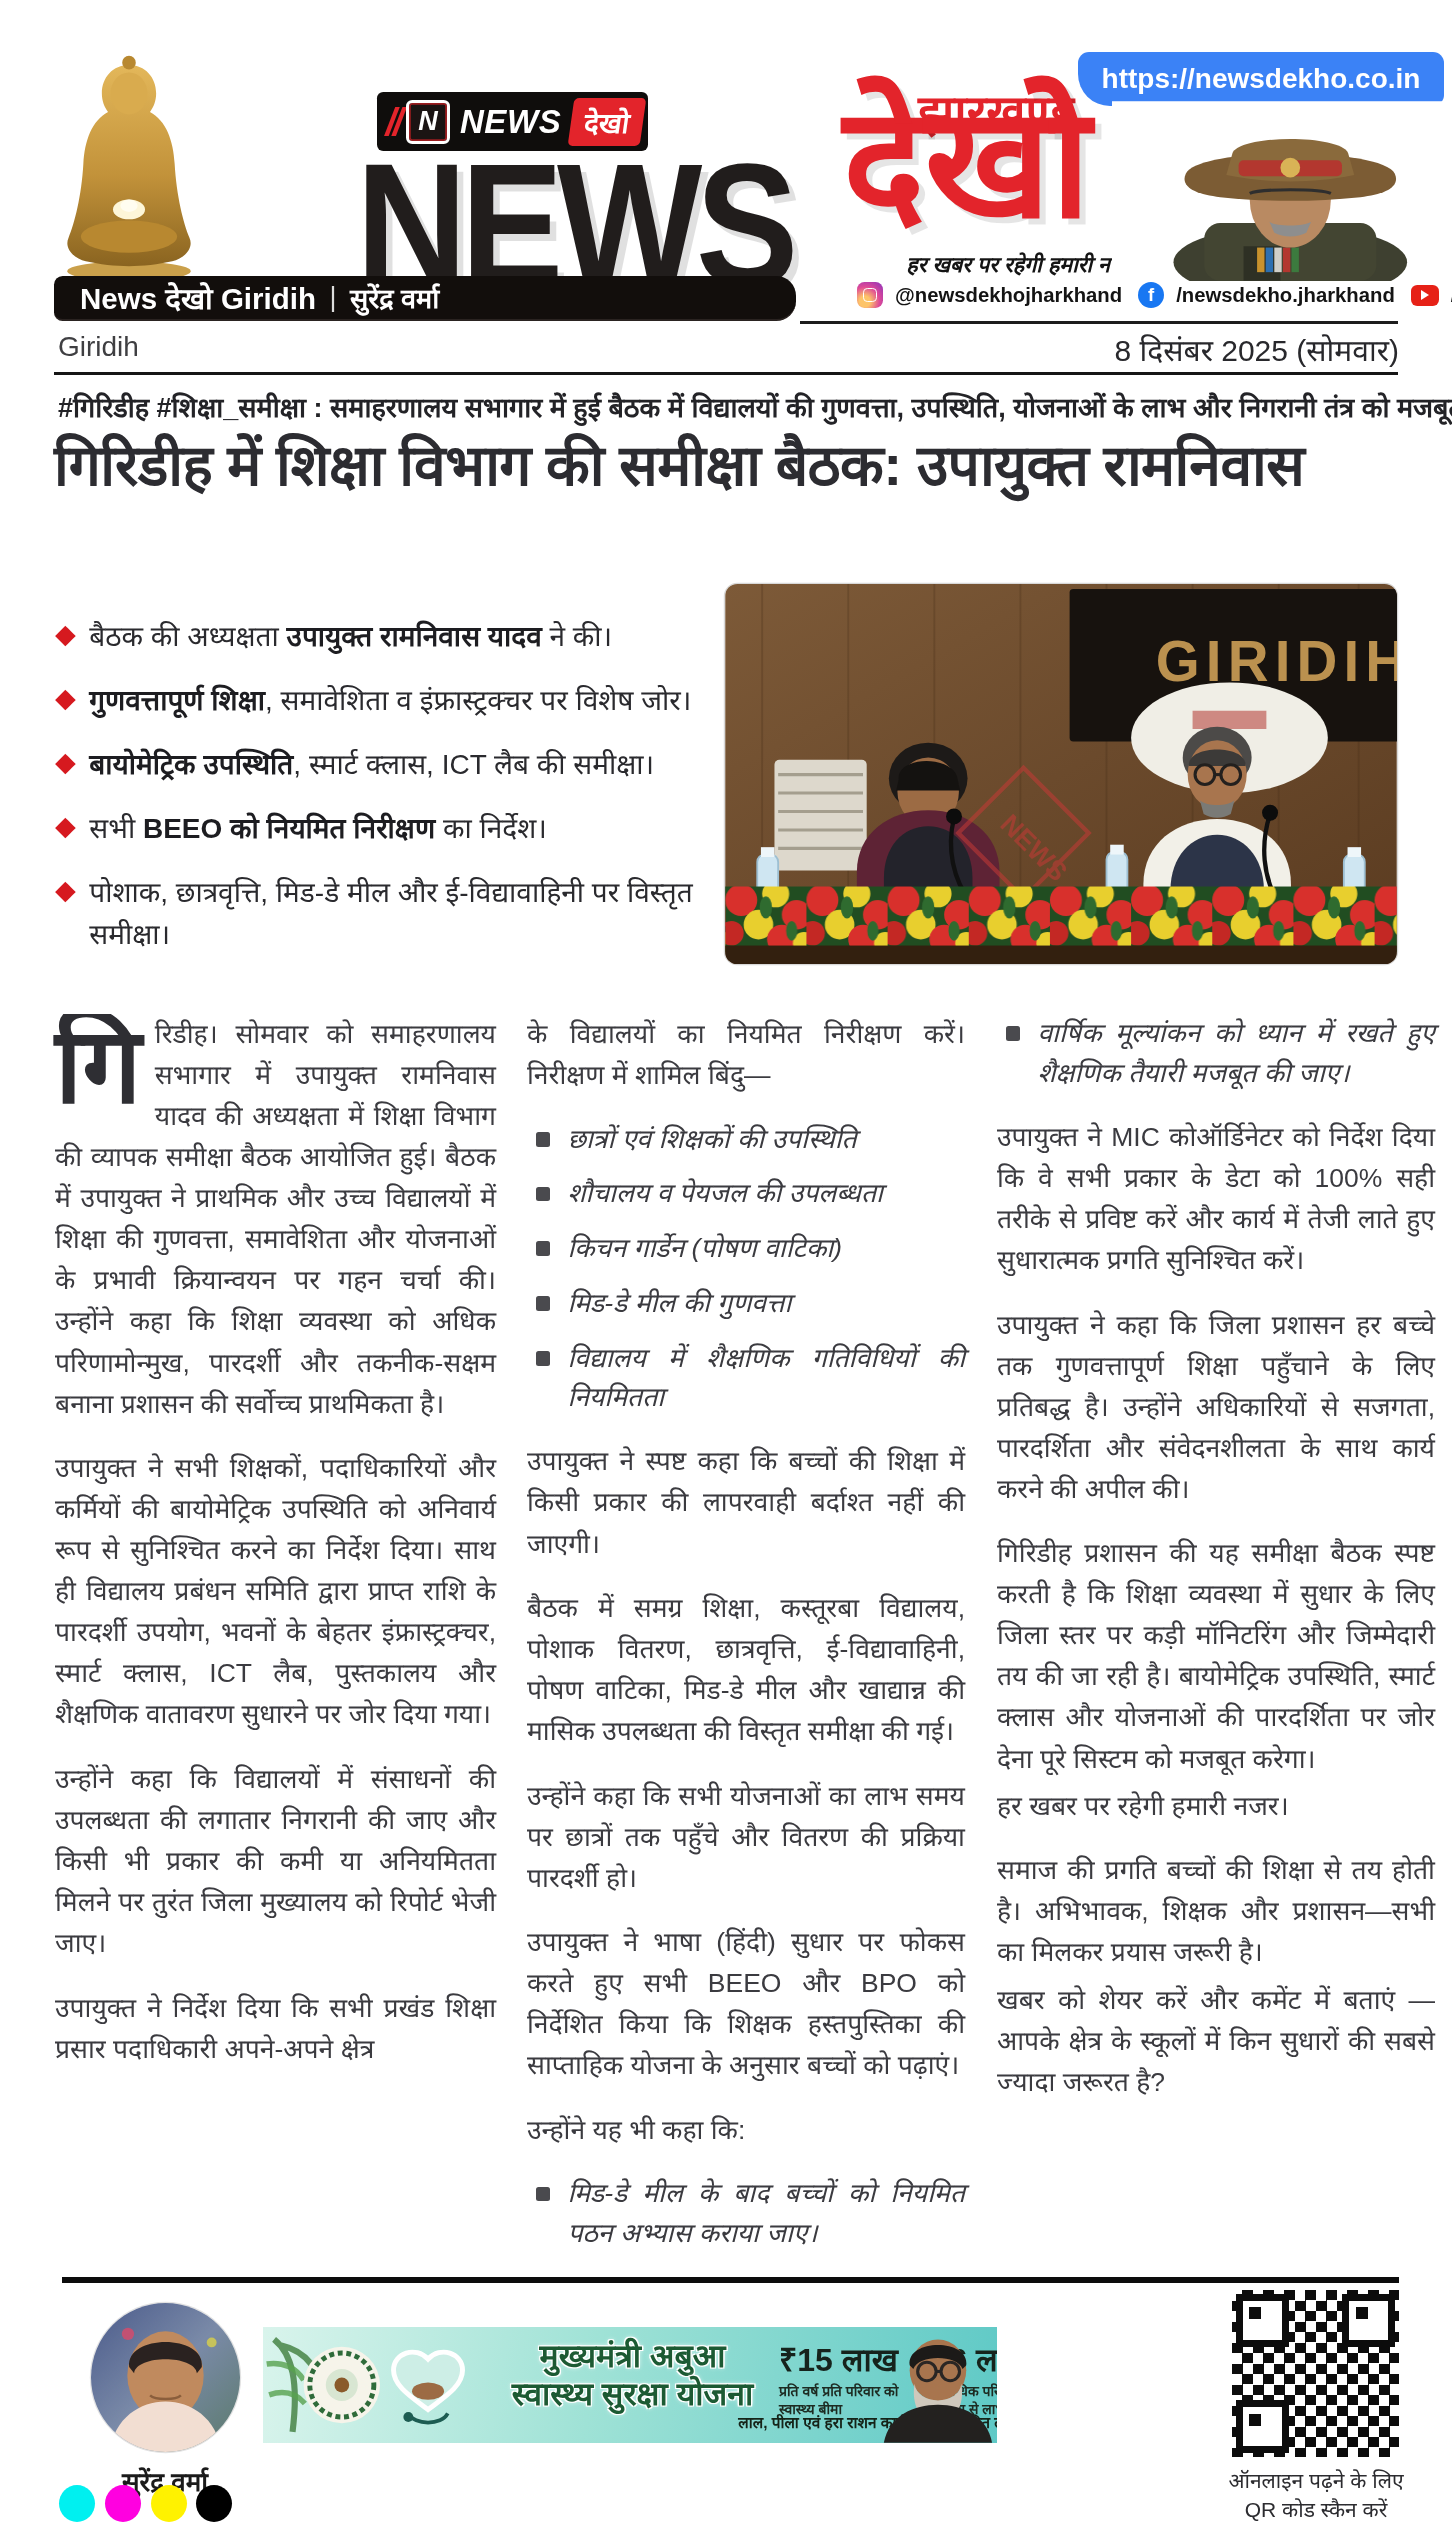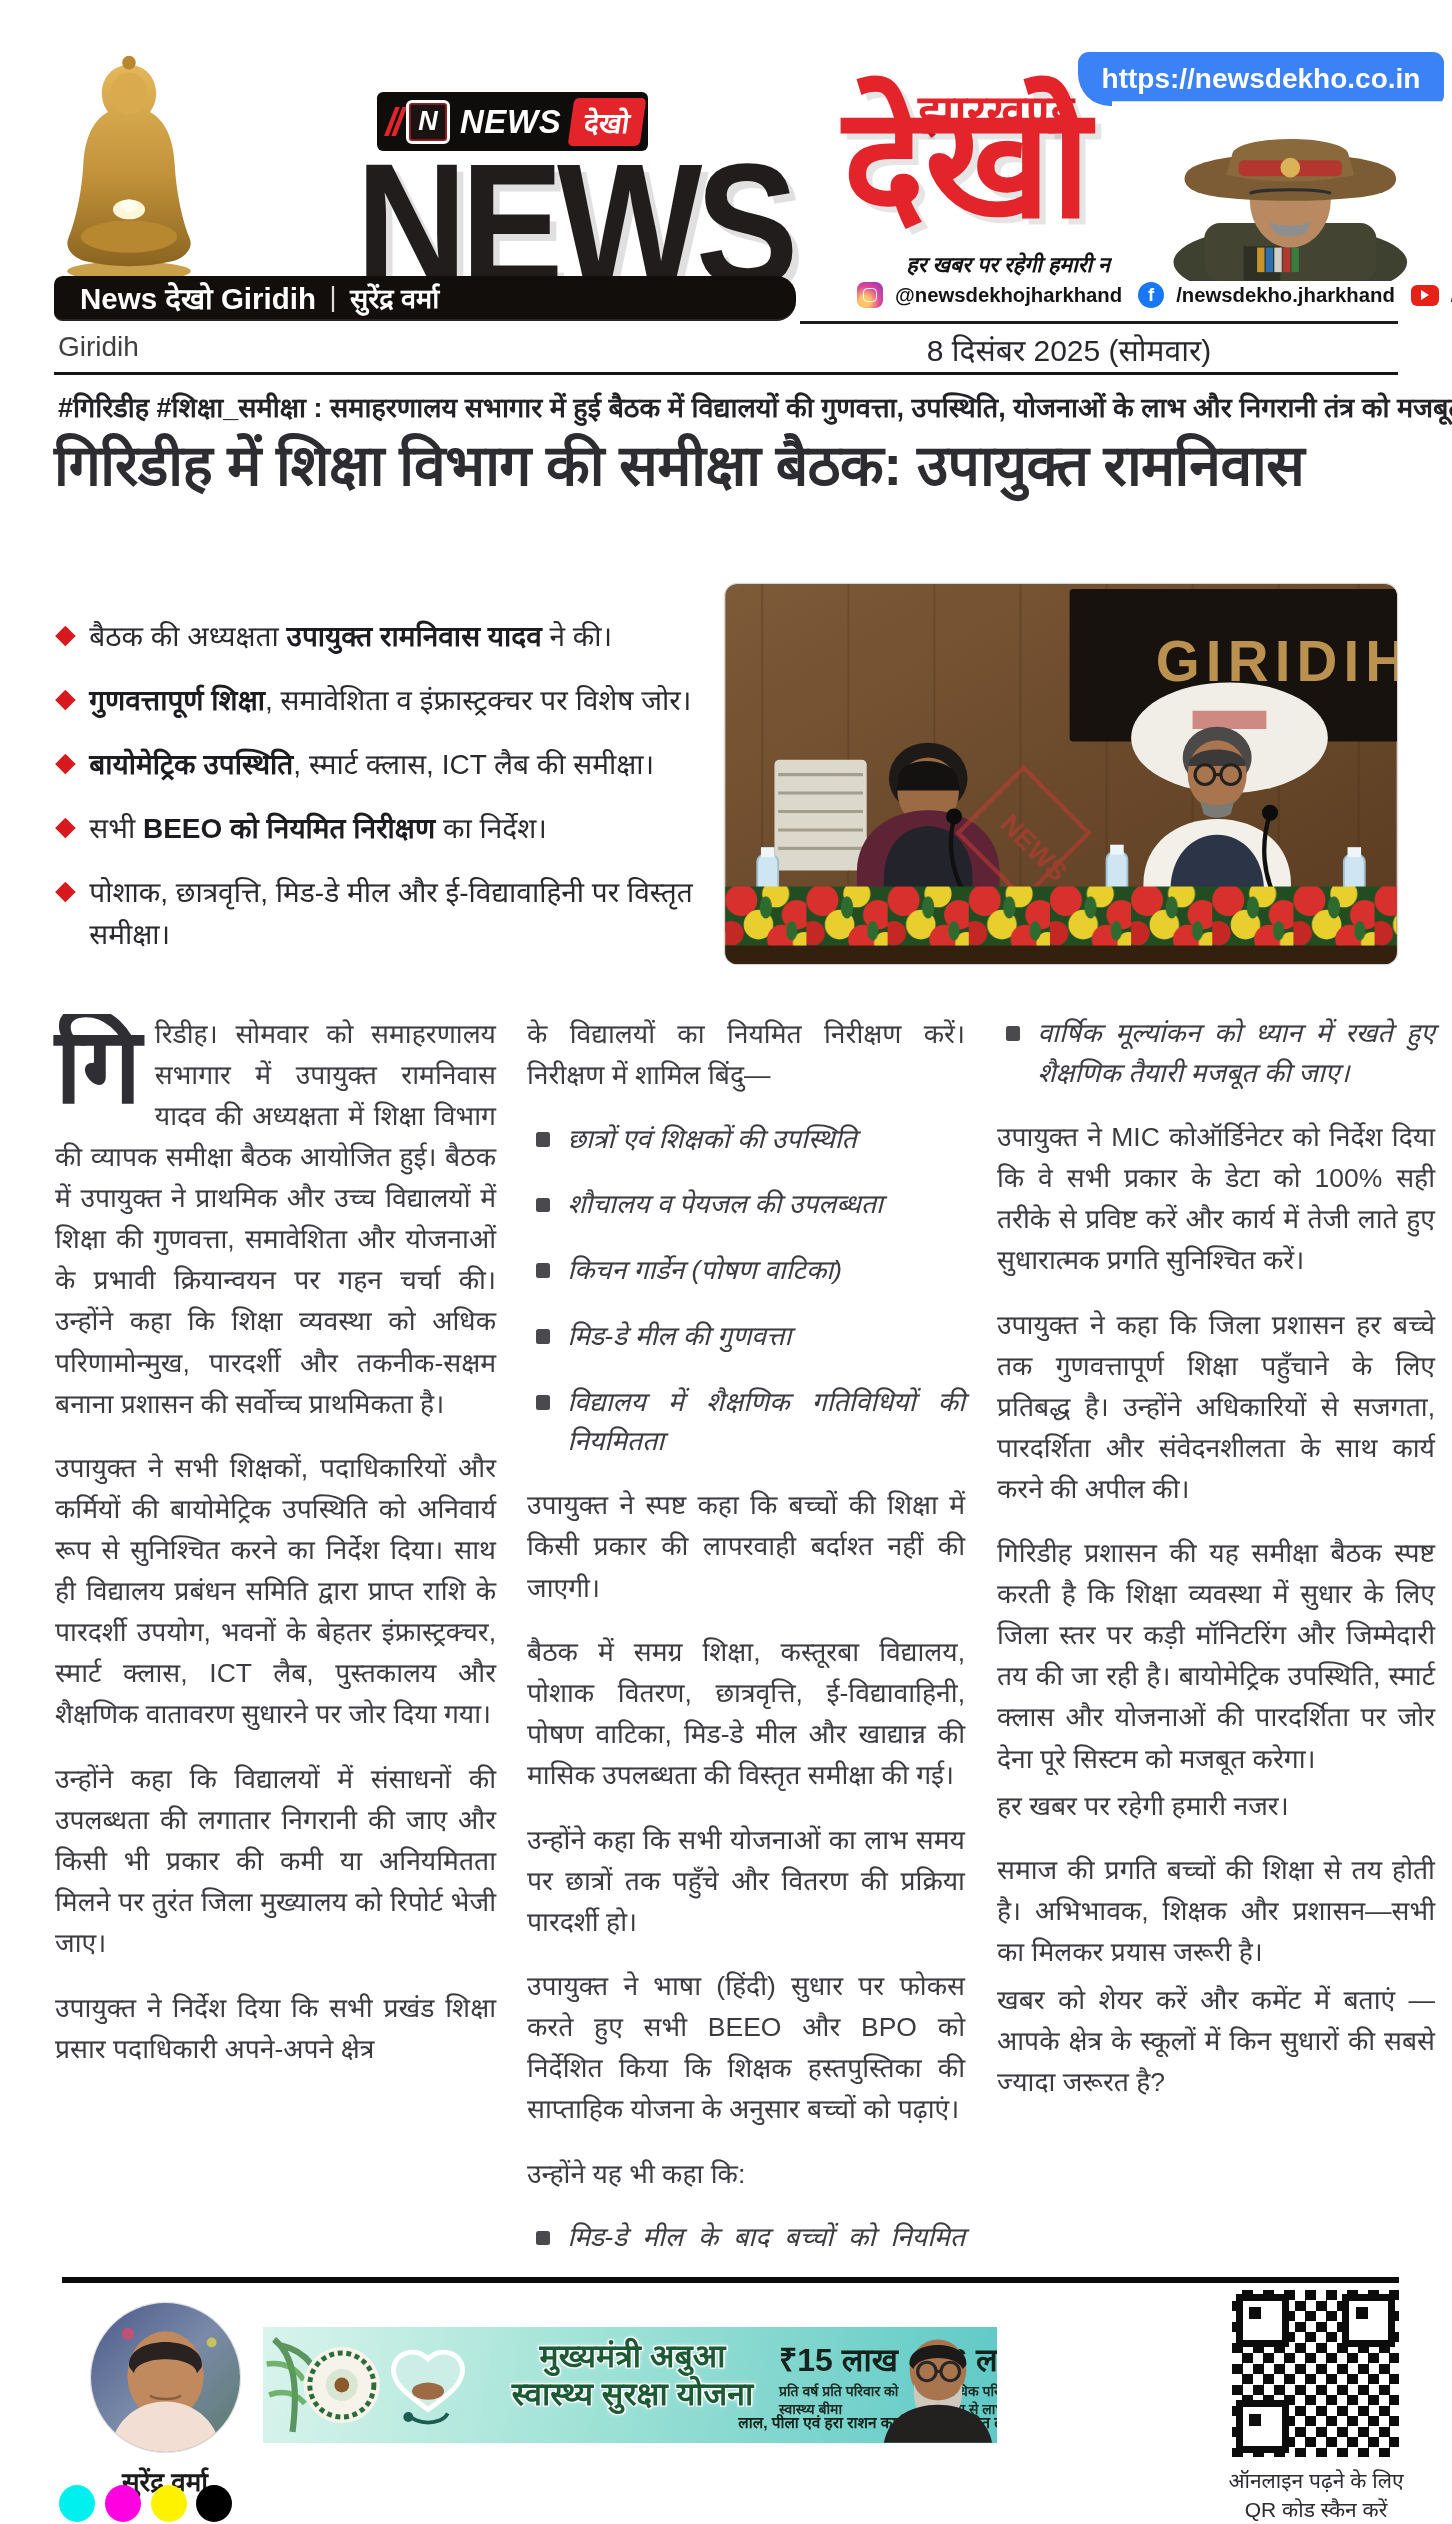--- a/index.html
+++ b/index.html
@@ -38,21 +38,21 @@
       display:flex;align-items:center;justify-content:center;}
   .ig i{display:block;width:12.3px;height:12.3px;border:1.8px solid #fff;border-radius:4.3px;}
   .fb{width:26px;height:26px;border-radius:50%;background:#1877f2;color:#fff;font-weight:900;font-size:18.5px;
       display:flex;align-items:center;justify-content:center;}
   .yt{width:28px;height:21px;border-radius:6.2px;background:#e62117;display:flex;align-items:center;justify-content:center;}
   .yt i{display:block;width:0;height:0;border-left:8.6px solid #fff;border-top:5.5px solid transparent;border-bottom:5.5px solid transparent;}
   .social-rule{left:800px;top:321px;width:598px;height:2.5px;background:#1d1d1d;}
 
   
   .meta-loc{left:58px;top:331px;font-size:28px;color:#3f3f42;}
-  .meta-date{left:739px;top:329px;width:660px;text-align:center;font-size:30px;color:#28282c;}
+  .meta-date{left:739px;top:329px;width:660px;text-align:right;font-size:30px;color:#28282c;}
   .full-rule{left:54px;top:372px;width:1344px;height:2.5px;background:#161616;}
 
   
   .hashtag{left:58px;top:388px;width:1342px;font-size:27px;font-weight:600;color:#232327;white-space:nowrap;}
   .headline{left:54px;top:428px;width:1348px;font-size:57px;font-weight:800;line-height:1.3;color:#2c2c31;letter-spacing:-0.6px;}
 
   
   .highlights{left:55px;top:616px;width:662px;display:flex;flex-direction:column;gap:22px;}
   .hl{display:flex;align-items:flex-start;}
   .hl .diamond{color:#d6191f;font-size:27px;line-height:1.35;margin-right:13.5px;}
@@ -62,21 +62,21 @@
   
   .photo{left:725px;top:584px;width:672px;height:380px;border-radius:12.3px;overflow:hidden;
          box-shadow:0 0 0 1.2px #d8d8d8;}
 
   
   .article{left:0;top:1014px;width:1453px;height:1250px;overflow:hidden;}
   .col{position:absolute;top:0;width:441px;font-size:26.5px;line-height:1.55;color:#3b3b40;text-align:justify;}
   .col1{left:55px;} .col2{left:527px;width:438px;} .col3{left:997px;width:438px;}
   .col p{margin:0 0 23.4px 0;}
   .dropcap{float:left;font-size:105px;line-height:.82;font-weight:700;color:#2e2e33;margin:8.6px 13.5px 0 0;}
-  .sqlist{margin:0 0 23.4px 0;display:flex;flex-direction:column;gap:26px;}
+  .sqlist{margin:0 0 23.4px 0;display:flex;flex-direction:column;gap:15px;}
   .sqitem{display:flex;align-items:flex-start;font-style:italic;}
   .sqitem .sq{flex:0 0 auto;width:14.8px;height:14.8px;background:#4a4a4e;border-radius:2.5px;margin:12.3px 17px 0 8.6px;}
   .sqitem .sqtxt{font-size:26.5px;line-height:1.5;}
 
   
   .foot-rule{left:62px;top:2277px;width:1337px;height:6.2px;background:#0c0c0c;}
   .reporter{left:91px;top:2303px;width:149px;height:149px;border-radius:50%;overflow:hidden;box-shadow:0 0 0 1.2px #e2e2e2;}
   .reporter-name{left:66px;top:2463px;width:198px;text-align:center;font-size:26px;font-weight:700;color:#1b1b1b;}
   .banner{left:263px;top:2327px;width:734px;height:116px;border-radius:0;overflow:hidden;
           background:linear-gradient(100deg,#d9f4ec 0%,#9fe2d6 45%,#5fc9c6 100%);}

